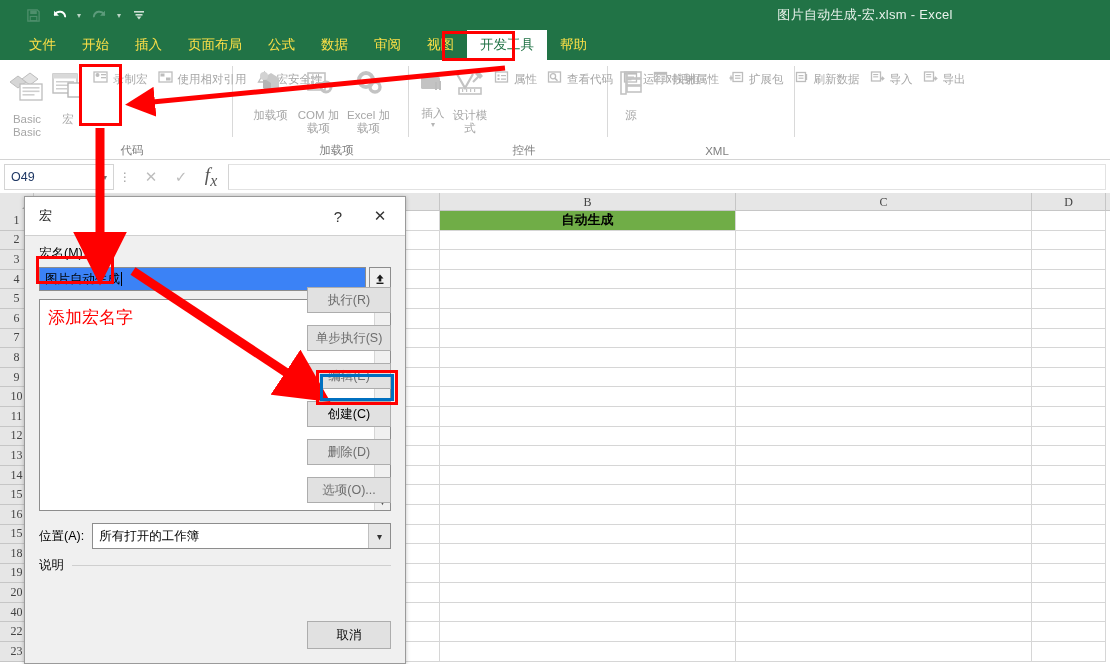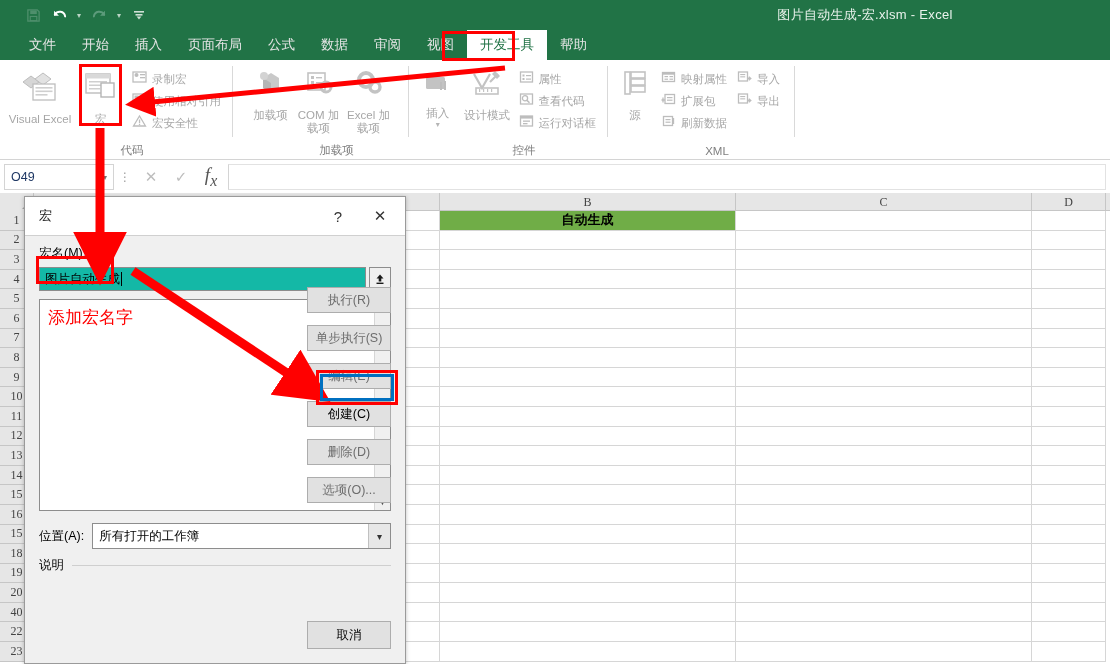--- a/index.html
+++ b/index.html
@@ -28,21 +28,21 @@
   }
 
   
   .tabbar {
     position: absolute; left: 0; top: 30px; width: 1110px; height: 30px;
     background: #217346; display: flex; align-items: stretch;
     padding-left: 16px;
   }
   .tab {
     display: flex; align-items: center; padding: 0 13px;
-    color: #e5e5e5; font-size: 13.5px; cursor: pointer; white-space: nowrap;
+    color: #fde047; font-size: 13.5px; cursor: pointer; white-space: nowrap;
   }
   .tab.active { background: #ffffff; color: #217346; }
   .tellme { display: flex; align-items: center; gap: 7px; padding: 0 10px 0 14px; color: #ffffff; font-size: 13px; cursor: pointer; }
 
   
   .ribbon {
     position: absolute; left: 0; top: 60px; width: 1110px; height: 100px;
     background: #ffffff; border-bottom: 1px solid #d4d4d4;
     display: flex; align-items: stretch;
   }
@@ -52,21 +52,21 @@
   .rgroup-sep { width: 1px; background: #d9d9d9; margin: 6px 0 22px 0; }
 
   .bigbtn {
     width: 56px; display: flex; flex-direction: column; align-items: center;
     padding-top: 4px; cursor: pointer;
   }
   .bigbtn .lbl { font-size: 11.5px; color: #a6a6a6; text-align: center; line-height: 13px; margin-top: 3px; }
   .bigbtn.vb { width: 72px; }
   .bigbtn.vb .lbl { color: #a6a6a6; }
 
-  .smallcol { display: flex; flex-direction: column; padding-top: 4px; }
+  .smallcol { display: flex; flex-direction: row; padding-top: 4px; }
   .smallbtn { display: flex; align-items: center; gap: 5px; height: 22px; padding: 0 5px; cursor: pointer; }
   .smallbtn .lbl { font-size: 11.5px; color: #a6a6a6; white-space: nowrap; }
 
   
   .fbar {
     position: absolute; left: 0; top: 161px; width: 1110px; height: 32px;
     background: #ffffff; display: flex; align-items: stretch;
   }
   .namebox {
     width: 110px; margin: 3px 0 3px 4px; border: 1px solid #d4d4d4; background: #fff;
@@ -98,21 +98,21 @@
     position: absolute; left: 24px; top: 196px; width: 382px; height: 468px;
     background: #f0f0f0; border: 1px solid #9a9a9a;
     box-shadow: 0 1px 4px rgba(0,0,0,0.25);
   }
   .dlg-title { height: 38px; background: #ffffff; display: flex; align-items: center; padding: 0 4px 0 14px; }
   .dlg-title .t { font-size: 13px; color: #222; flex: 1; }
   .dlg-btn { width: 42px; height: 34px; display: flex; align-items: center; justify-content: center; color: #333; font-size: 15px; cursor: pointer; }
   .dlg-body { position: relative; padding: 10px 14px; }
   .lbl-m { font-size: 12.5px; color: #000; margin-bottom: 5px; }
   .namerow { display: flex; align-items: stretch; height: 24px; }
-  .nameinput { flex: 1; border: 1px solid #8d8d8d; background: #14b8a6; font-size: 12.5px; padding: 2px 5px; display: flex; align-items: center; color: #000; cursor: text; }
+  .nameinput { flex: 1; border: 1px solid #8d8d8d; background: #3b82f6; font-size: 12.5px; padding: 2px 5px; display: flex; align-items: center; color: #000; cursor: text; }
   .nameinput .caret { display: inline-block; width: 1px; height: 14px; background: #000; margin-left: 1px; }
   .upbtn { width: 22px; margin-left: 3px; border: 1px solid #8d8d8d; background: #f0f0f0; display: flex; align-items: center; justify-content: center; cursor: pointer; }
   .listbox { margin-top: 8px; height: 212px; border: 1px solid #8d8d8d; background: #fff; display: flex; }
   .listarea { flex: 1; padding: 6px 8px; }
   .listarea .hint { color: #ff0000; font-size: 17px; }
   .vscroll { width: 16px; background: #f0f0f0; border-left: 1px solid #d6d6d6; display: flex; flex-direction: column; justify-content: space-between; }
   .sbtn { height: 16px; display: flex; align-items: center; justify-content: center; font-size: 9px; color: #555; cursor: pointer; }
   .btncol { position: absolute; right: 14px; top: 52px; width: 84px; display: flex; flex-direction: column; gap: 12px; }
   .dbtn { height: 26px; border: 1px solid #adadad; background: #e1e1e1; display: flex; align-items: center; justify-content: center; font-size: 12.5px; color: #6d6d6d; cursor: pointer; }
   .dbtn.enabled { color: #000; }
@@ -192,21 +192,21 @@
           <span>
             <svg width="42" height="38" viewBox="0 0 42 38">
               <path d="M4 14 L12 8 L20 14 L12 20 Z" fill="#d6d6d6" stroke="#bdbdbd"></path>
               <path d="M16 11 L24 5 L32 11 L24 17 Z" fill="#e2e2e2" stroke="#bdbdbd"></path>
               <rect x="14" y="16" width="22" height="16" fill="#fff" stroke="#bdbdbd" stroke-width="1.3"></rect>
               <rect x="16.5" y="19" width="17" height="1.6" fill="#cfcfcf"></rect>
               <rect x="16.5" y="22.5" width="17" height="1.6" fill="#cfcfcf"></rect>
               <rect x="16.5" y="26" width="12" height="1.6" fill="#cfcfcf"></rect>
             </svg>
           </span>
-          <span class="lbl">Visual Excel</span>
+          <span class="lbl">Basic Basic</span>
         </div>
         <div class="bigbtn">
           <span>
             <svg width="40" height="38" viewBox="0 0 40 38">
               <rect x="5" y="6" width="24" height="19" fill="#fff" stroke="#bdbdbd" stroke-width="1.4"></rect>
               <rect x="5" y="6" width="24" height="4.5" fill="#d9d9d9"></rect>
               <rect x="8" y="13" width="18" height="1.5" fill="#cfcfcf"></rect>
               <rect x="8" y="16.5" width="18" height="1.5" fill="#cfcfcf"></rect>
               <rect x="8" y="20" width="11" height="1.5" fill="#cfcfcf"></rect>
               <rect x="20" y="15" width="13" height="14" fill="#fff" stroke="#b5b5b5" stroke-width="1.4"></rect>

